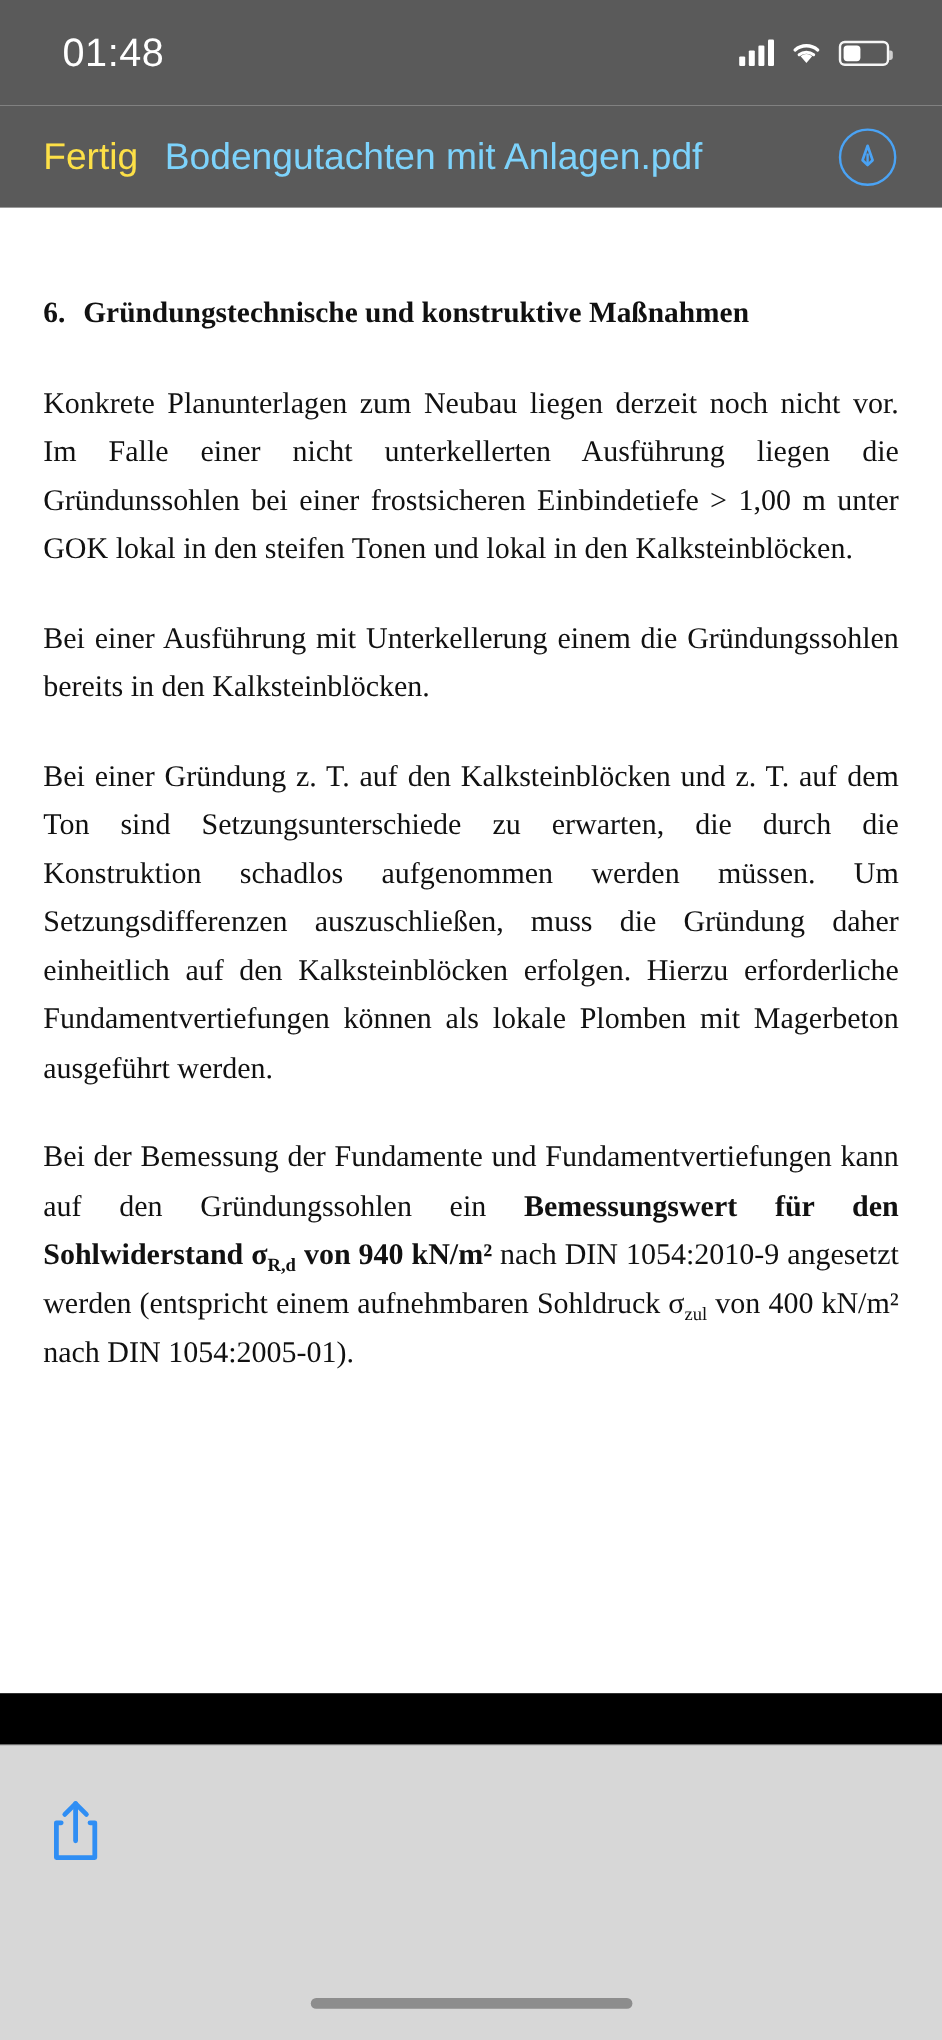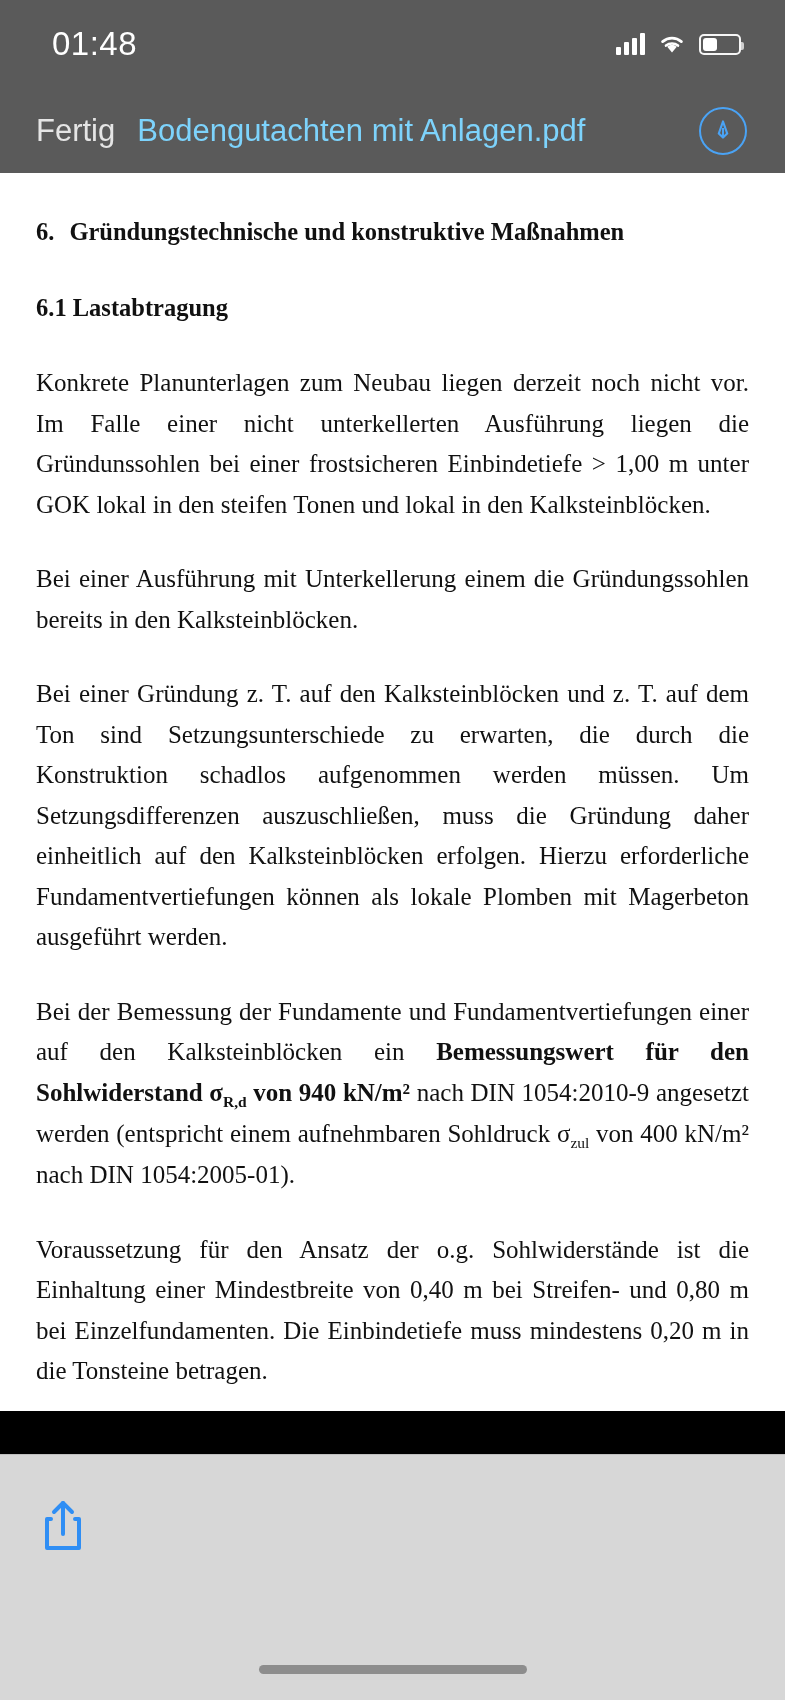--- a/index.html
+++ b/index.html
@@ -81,21 +81,21 @@
   
   .navbar {
     height: 85px;
     background: #5a5a5a;
     display: flex;
     align-items: center;
     padding: 0 38px 0 36px;
     position: relative;
   }
   .nav-done {
-    color: #e5e5e5;
+    color: #fde047;
     font-size: 31px;
     font-weight: 400;
     white-space: nowrap;
   }
   .nav-title {
     color: #7dd3fc;
     font-size: 31px;
     font-weight: 400;
     margin-left: 22px;
     white-space: nowrap;
@@ -110,21 +110,21 @@
     display: flex;
     align-items: center;
     justify-content: center;
     flex: none;
     margin-left: 14px;
   }
 
   
   .doc {
     background: #ffffff;
-    padding: 39px 36px 0 36px;
+    padding: 68px 36px 0 36px;
     height: 1524px;
     overflow: hidden;
   }
   .doc p, .doc h2, .doc h3 {
     font-family: "Liberation Serif", serif;
     color: #111111;
     text-align: justify;
     line-height: 1.62;
   }
   .doc h2 {
@@ -215,31 +215,29 @@
       <path d="M14 4.5 L18.2 16.5 L14 20.5 L9.8 16.5 Z" fill="none" stroke="#4aa3f5" stroke-width="2.2" stroke-linejoin="round"></path>
       <line x1="14" y1="11" x2="14" y2="20.5" stroke="#4aa3f5" stroke-width="2"></line>
     </svg>
   </div>
 </div>
 
 <div class="doc">
   <h2>
     <span>6.</span><span class="numsp"></span><span>Gründungstechnische und konstruktive Maßnahmen</span>
   </h2>
-  <h3>6.1  Lastabtragung</h3>
 
   <p>Konkrete Planunterlagen zum Neubau liegen derzeit noch nicht vor. Im Falle einer nicht unterkellerten Ausführung liegen die Gründunssohlen bei einer frostsicheren Einbindetiefe &gt; 1,00 m unter GOK lokal in den steifen Tonen und lokal in den Kalksteinblöcken.</p>
   <p>Bei einer Ausführung mit Unterkellerung einem die Gründungssohlen bereits in den Kalksteinblöcken.</p>
   <p>Bei einer Gründung z. T. auf den Kalksteinblöcken und z. T. auf dem Ton sind Setzungsunterschiede zu erwarten, die durch die Konstruktion schadlos aufgenommen werden müssen. Um Setzungsdifferenzen auszuschließen, muss die Gründung daher einheitlich auf den Kalksteinblöcken erfolgen. Hierzu erforderliche Fundamentvertiefungen können als lokale Plomben mit Magerbeton ausgeführt werden.</p>
 
   <p>
-    <span>Bei der Bemessung der Fundamente und Fundamentvertiefungen einer auf den Kalksteinblöcken ein </span><b>Bemessungswert für den Sohlwiderstand </b><b><span>σ</span><sub>R,d</sub></b><b> von 940 kN/m²</b><span> nach DIN 1054:2010-9 angesetzt werden (entspricht einem aufnehmbaren Sohldruck </span><span><span>σ</span><sub>zul</sub></span><span> von 400 kN/m² nach DIN 1054:2005-01).</span>
+    <span>Bei der Bemessung der Fundamente und Fundamentvertiefungen kann auf den Gründungssohlen ein </span><b>Bemessungswert für den Sohlwiderstand </b><b><span>σ</span><sub>R,d</sub></b><b> von 940 kN/m²</b><span> nach DIN 1054:2010-9 angesetzt werden (entspricht einem aufnehmbaren Sohldruck </span><span><span>σ</span><sub>zul</sub></span><span> von 400 kN/m² nach DIN 1054:2005-01).</span>
   </p>
 
-  <p>Voraussetzung für den Ansatz der o.g. Sohlwiderstände ist die Einhaltung einer Mindestbreite von 0,40 m bei Streifen- und 0,80 m bei Einzelfundamenten. Die Einbindetiefe muss mindestens 0,20 m in die Tonsteine betragen.</p>
 
 </div>
 
 <div class="black-gap"></div>
 
 <div class="toolbar">
   <div class="share-btn">
     <svg width="44" height="56" viewBox="0 0 44 56">
       <path d="M22 5 L22 36" stroke="#2f8ef4" stroke-width="4" stroke-linecap="round" fill="none"></path>
       <path d="M13 14 L22 5 L31 14" stroke="#2f8ef4" stroke-width="4" stroke-linecap="round" stroke-linejoin="round" fill="none"></path>

